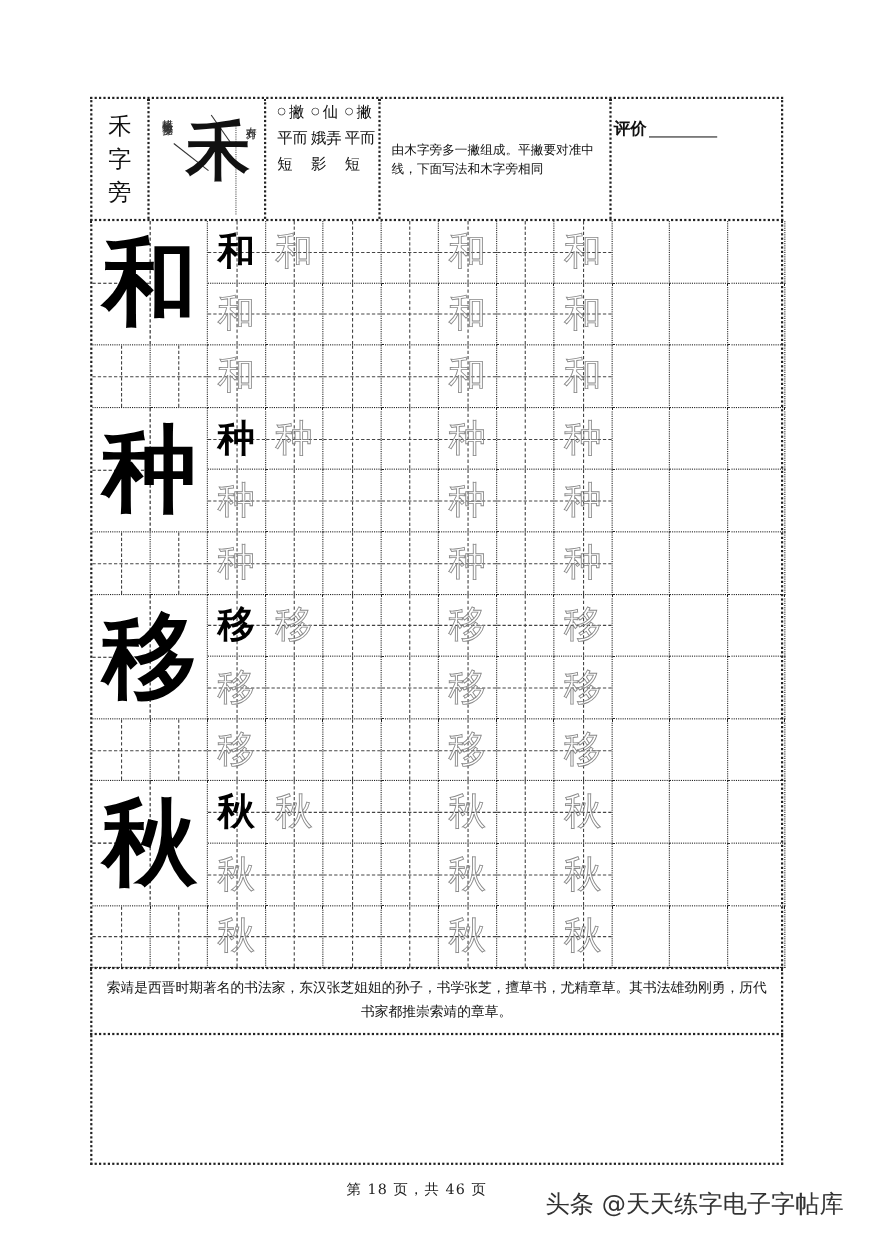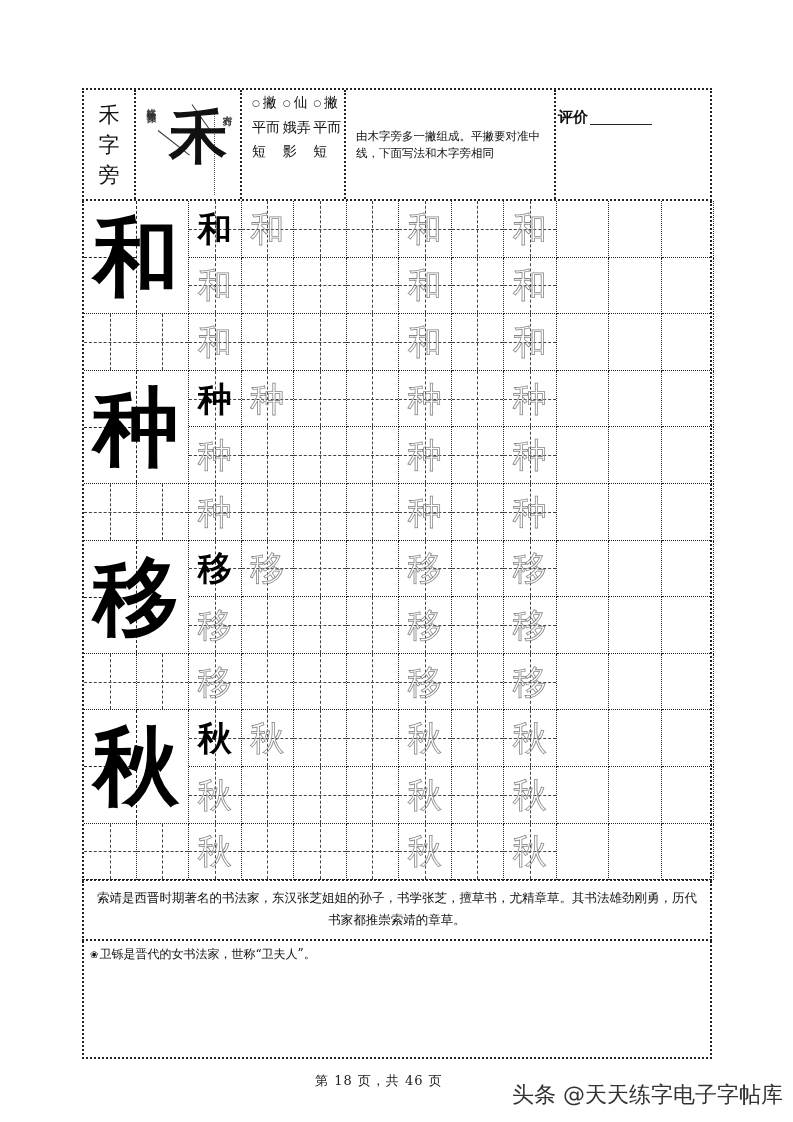--- a/index.html
+++ b/index.html
@@ -42,21 +42,21 @@
 
   
   .bio { position:absolute; left:0; top:793px; width:630px; height:60px; border:2px dotted #222; border-top:none; box-sizing:border-box; font-size:12.5px; line-height:22px; padding:6px 8px; text-align:center; }
   .artist { position:absolute; left:0; top:853px; width:630px; height:118px; border:2px dotted #222; border-top:none; box-sizing:border-box; display:flex; }
   .artist .name { width:104px; border-right:1.5px dotted #222; display:flex; flex-direction:column; align-items:center; justify-content:center; font-size:17px; line-height:25px; }
   .artist .facts { flex:1; padding:4px 6px; font-size:12px; line-height:19px; }
   .artist .facts .fact::before { content:"❀"; font-size:10px; margin-right:1px; }
 
   .footer { position:absolute; left:0; top:1072px; width:793px; text-align:center; font-size:13px; color:#222; }
   .footer .pg { position:absolute; left:315px; top:0; letter-spacing:1px; }
-  .watermark { position:absolute; left:512px; top:1080px; font-family:"DejaVu Sans", sans-serif; font-size:22px; color:#333; text-shadow:0 0 2px #fff, 0 0 2px #fff; }
+  .watermark { position:absolute; left:496px; top:1080px; font-family:"DejaVu Sans", sans-serif; font-size:22px; color:#333; text-shadow:0 0 2px #fff, 0 0 2px #fff; }
 </style>
 </head>
 <body>
 
 <div class="page">
 
   <div class="header">
     <div class="hcell h-radical">
       <span>禾</span>
       <span>字</span>
@@ -308,21 +308,20 @@
       <div class="cell" style="left: 525px; top: 622.6px;"></div>
       <div class="cell" style="left: 577.5px; top: 622.6px;"></div>
     </div>
 
   <div class="bio">
     <span>索靖是西晋时期著名的书法家，东汉张芝姐姐的孙子，书学张芝，擅草书，尤精章草。其书法雄劲刚勇，历代书家都推崇索靖的章草。</span>
   </div>
 
   <div class="artist">
     <div class="facts">
-      <div class="fact">卫铄是晋代的女书法家，世称“卫夫人”。</div>
     </div>
   </div>
 </div>
 
 <div class="footer">
   <span class="pg">第 18 页，共 46 页</span>
 </div>
 <div class="watermark">头条 @天天练字电子字帖库</div>
 
 </body></html>

